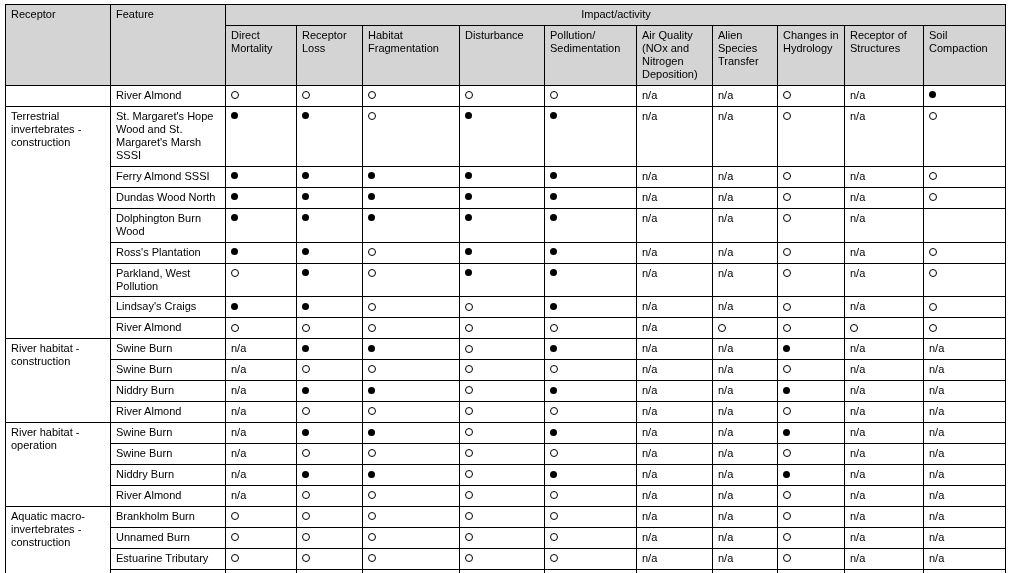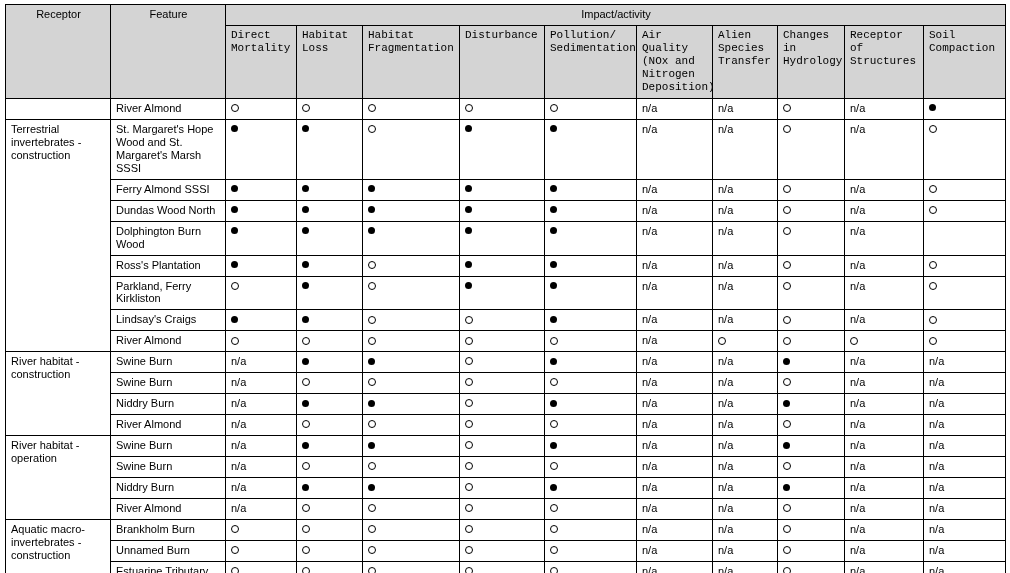--- a/index.html
+++ b/index.html
@@ -33,36 +33,35 @@
     vertical-align: top;
     padding: 3px 4px 4px 5px;
     line-height: 1.18;
     font-weight: normal;
     font-size: 11px;
     box-sizing: border-box;
   }
   th.hdr {
     background: #d4d4d4;
     font-weight: bold;
-    text-align: center;
+    text-align: left;
     vertical-align: top;
   }
   th.hdr-impact {
     background: #d4d4d4;
     font-weight: bold;
     text-align: center;
     vertical-align: top;
     margin-top: 25px;
   }
   th.hdr-sub {
     background: #d4d4d4;
     font-weight: bold;
     text-align: left;
     vertical-align: top;
-    font-family: Liberation Mono, monospace;
   }
   td.receptor {
     vertical-align: top;
     padding-top: 5px;
   }
   td.feature {
     vertical-align: top;
     margin-left: 40px;
   }
   td.cell {
@@ -116,21 +115,21 @@
       <col style="width:82px">
     </colgroup>
     <thead>
       <tr>
         <th class="hdr" rowspan="2">Receptor</th>
         <th class="hdr" rowspan="2">Feature</th>
         <th class="hdr-impact" colspan="10">Impact/activity</th>
       </tr>
       <tr>
         <th class="hdr-sub">Direct Mortality</th>
-        <th class="hdr-sub">Habitat Loss</th>
+        <th class="hdr-sub">Receptor Loss</th>
         <th class="hdr-sub">Habitat Fragmentation</th>
         <th class="hdr-sub">Disturbance</th>
         <th class="hdr-sub">Pollution/ Sedimentation</th>
         <th class="hdr-sub">Air Quality (NOx and Nitrogen Deposition)</th>
         <th class="hdr-sub">Alien Species Transfer</th>
         <th class="hdr-sub">Changes in Hydrology</th>
         <th class="hdr-sub">Receptor of Structures</th>
         <th class="hdr-sub">Soil Compaction</th>
       </tr>
     </thead>
@@ -209,21 +208,21 @@
           <td class="cell"><span class="dot-open"></span></td>
           <td class="cell"><span class="dot-filled"></span></td>
           <td class="cell"><span class="dot-filled"></span></td>
           <td class="cell"><span class="na">n/a</span></td>
           <td class="cell"><span class="na">n/a</span></td>
           <td class="cell"><span class="dot-open"></span></td>
           <td class="cell"><span class="na">n/a</span></td>
           <td class="cell"><span class="dot-open"></span></td>
         </tr>
         <tr>
-          <td class="feature">Parkland, Ferry Kirkliston</td>
+          <td class="feature">Parkland, West Pollution</td>
           <td class="cell"><span class="dot-open"></span></td>
           <td class="cell"><span class="dot-filled"></span></td>
           <td class="cell"><span class="dot-open"></span></td>
           <td class="cell"><span class="dot-filled"></span></td>
           <td class="cell"><span class="dot-filled"></span></td>
           <td class="cell"><span class="na">n/a</span></td>
           <td class="cell"><span class="na">n/a</span></td>
           <td class="cell"><span class="dot-open"></span></td>
           <td class="cell"><span class="na">n/a</span></td>
           <td class="cell"><span class="dot-open"></span></td>

